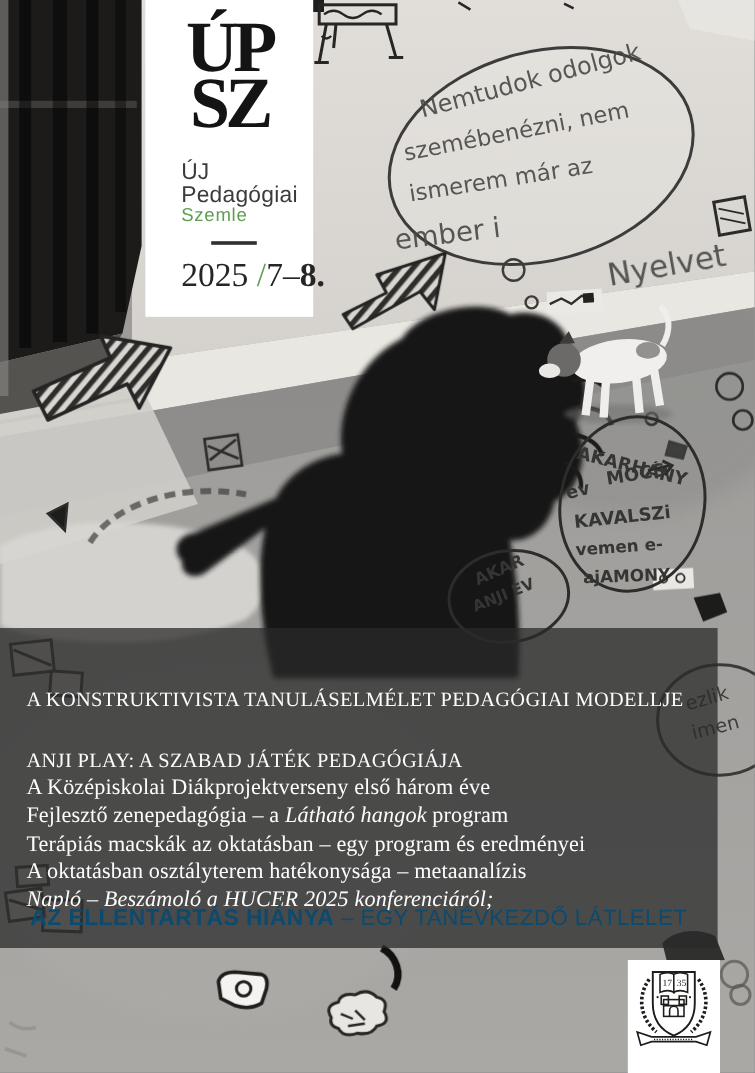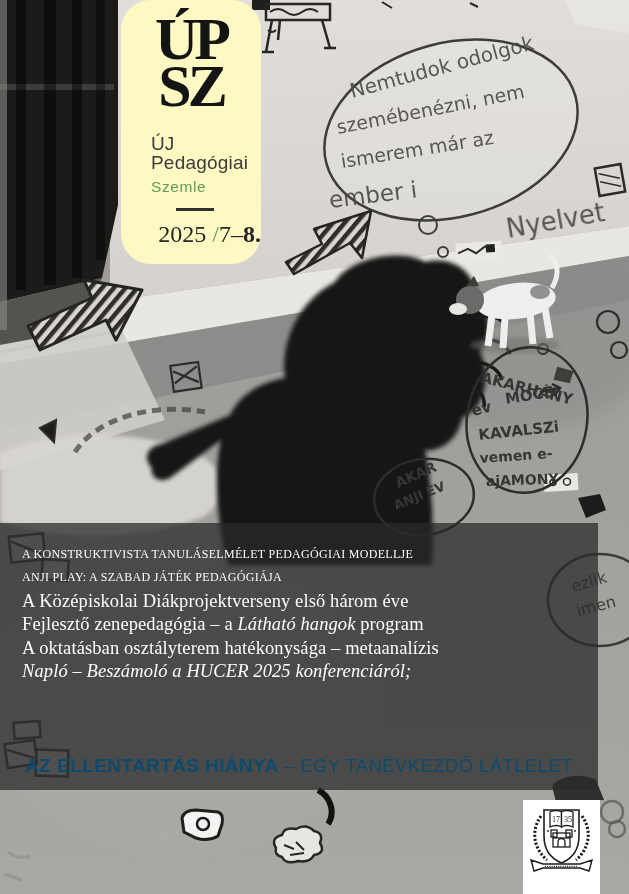--- a/index.html
+++ b/index.html
@@ -6,48 +6,48 @@
   .cover{
     position:relative;width:629px;height:894px;overflow:hidden;
     background:#a1a09e;font-family:"Liberation Sans",sans-serif;
   }
   .cover svg.photo{position:absolute;left:0;top:0;z-index:0;display:block;}
   .hand{font-family:"DejaVu Sans",sans-serif;}
 
   
   .logo-panel{
     position:absolute;left:121px;top:0;width:140px;height:264px;
-    background:#fef9c3;z-index:2;box-sizing:border-box;border-radius:30px;
+    background:#ffffff;z-index:2;box-sizing:border-box;
   }
   .upsz{
     margin-top:16px;text-align:center;
     font-family:"Liberation Serif",serif;font-weight:700;
     font-size:60px;line-height:0.78;letter-spacing:-4px;color:#141414;
   }
   .brand{margin:24px 0 0 30px;color:#3c3c3c;line-height:1.02;}
   .brand-uj{font-weight:400;font-size:19px;}
   .brand-ped{font-size:19px;letter-spacing:0.2px;}
-  .brand-szemle{font-size:15.5px;color:#5f9e52;letter-spacing:0.6px;margin-top:7px;}
+  .brand-szemle{font-size:15.5px;color:#5f9e52;letter-spacing:0.6px;margin-top:0;}
   .rule{width:38px;border-top:3px solid #2f2f2f;margin:13px 0 0 55px;}
   .issue{
     margin:10px 0 0 30px;font-family:"Liberation Serif",serif;
-    font-size:24px;color:#262626;white-space:nowrap;text-align:right;
+    font-size:28px;color:#262626;white-space:nowrap;text-align:right;
   }
   .issue .slash{color:#5f9e52;}
   .issue .bold{font-weight:700;}
 
   
   .articles-panel{
     position:absolute;left:0;top:523px;width:598px;height:267px;
     background:rgba(42,42,42,0.74);z-index:2;box-sizing:border-box;
     padding:20px 0 0 22px;color:#fdfdfd;
     font-family:"Liberation Serif",serif;
   }
   .art{font-size:18.5px;line-height:23.4px;white-space:nowrap;letter-spacing:0.1px;}
-  .art.caps{font-size:12px;letter-spacing:0.3px;}
+  .art.caps{font-size:17px;letter-spacing:0.3px;margin-top:28px;}
   .art.ital{font-style:italic;}
   .art .it{font-style:italic;}
   .cover-title{
     position:absolute;left:0;right:0;bottom:13px;text-align:center;
     font-family:"Liberation Sans",sans-serif;white-space:nowrap;color:#0c4a6e;
   }
   .ct-main{font-weight:700;font-size:19px;letter-spacing:0.4px;}
   .ct-sub{font-size:18.5px;letter-spacing:0.4px;}
 
   
@@ -273,20 +273,21 @@
     </div>
     <div class="rule"></div>
     <div class="issue"><span>2025 </span><span class="slash">/</span><span>7–</span><span class="bold">8.</span></div>
   </div>
 
   <div class="articles-panel">
     <div class="art caps">A KONSTRUKTIVISTA TANULÁSELMÉLET PEDAGÓGIAI MODELLJE</div>
     <div class="art caps">ANJI PLAY: A SZABAD JÁTÉK PEDAGÓGIÁJA</div>
     <div class="art">A Középiskolai Diákprojektverseny első három éve</div>
     <div class="art"><span>Fejlesztő zenepedagógia – a </span><span class="it">Látható hangok</span><span> program</span></div>
+    <div class="art">Terápiás macskák az oktatásban – egy program és eredményei</div>
     <div class="art">A oktatásban osztályterem hatékonysága – metaanalízis</div>
     <div class="art ital">Napló – Beszámoló a HUCER 2025 konferenciáról;</div>
 
     <div class="cover-title"><span class="ct-main">AZ ELLENTARTÁS HIÁNYA</span><span class="ct-sub"> <span>– EGY TANÉVKEZDŐ LÁTLELET</span></span></div>
   </div>
 
   <div class="emblem">
     <svg width="77" height="80" viewBox="0 0 77 80">
       <path d="M21,10 h35 v26 c0,15 -8,23 -17.5,27 C29,59 21,51 21,36 Z" stroke="#1d1d1b" stroke-width="1.6" fill="#ffffff"></path>
       <g>

